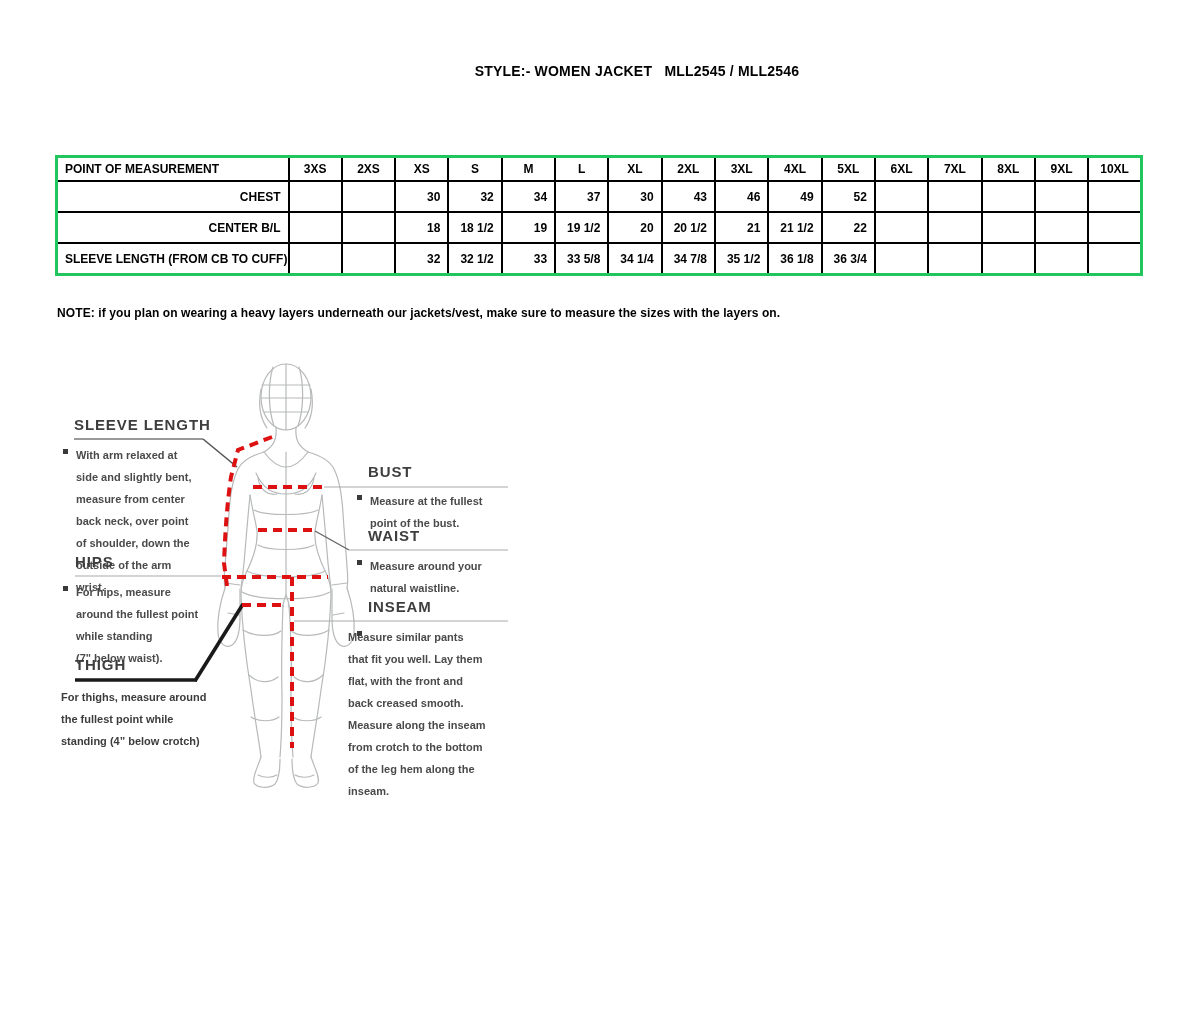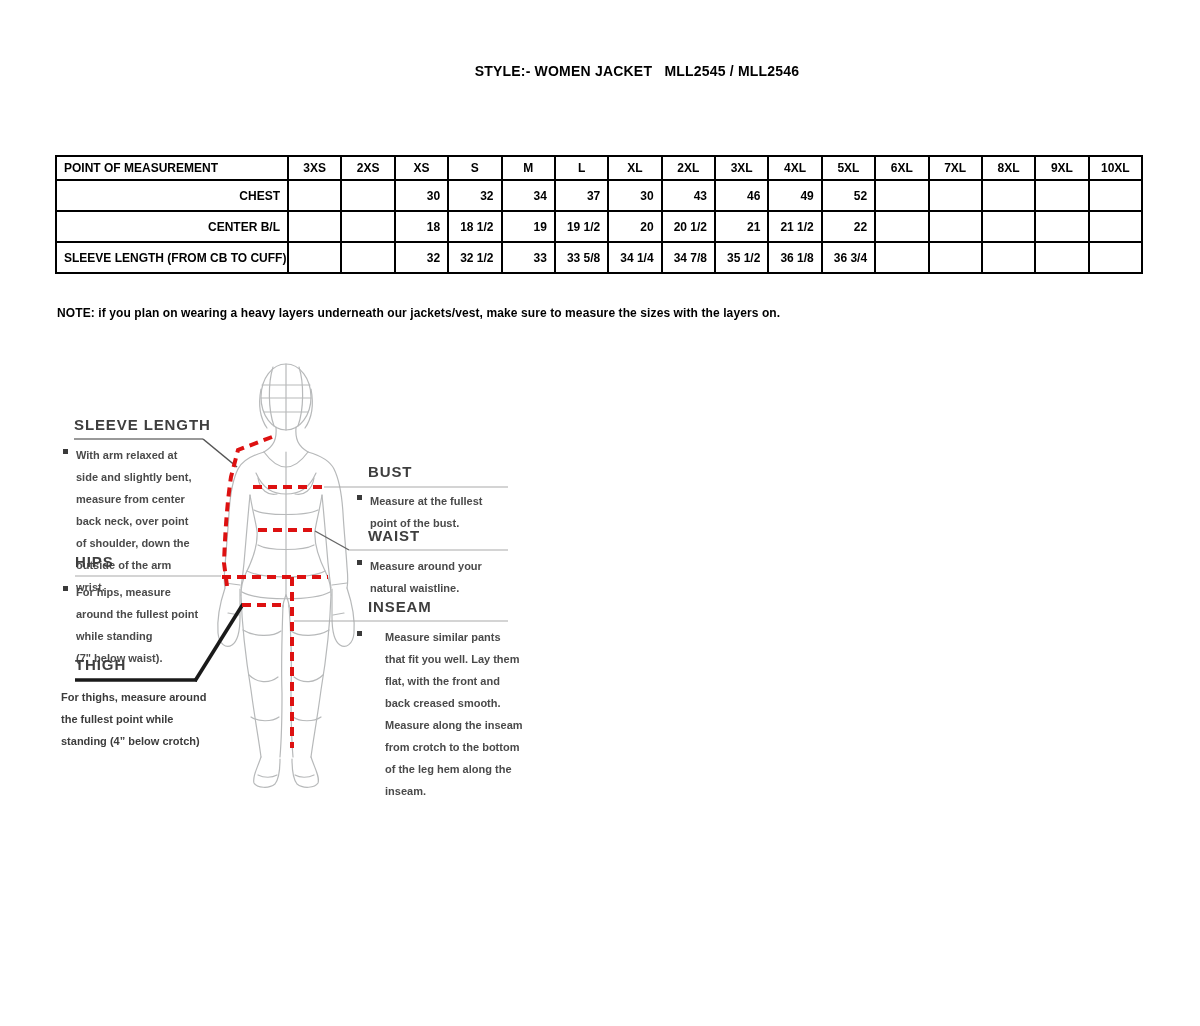--- a/index.html
+++ b/index.html
@@ -13,21 +13,21 @@
   .doc-title{
     position:absolute;top:63px;left:0;width:1200px;text-align:center;
     font-size:14px;font-weight:bold;white-space:pre;letter-spacing:.2px;
     transform:translateX(37px);
   }
 
   
   table.size-table{
     position:absolute;top:155px;left:55px;width:1088px;
     border-collapse:collapse;table-layout:fixed;
-    font-size:12px;font-weight:bold;border:1px solid #22c55e;
+    font-size:12px;font-weight:bold;border:3px solid #22c55e;
   }
   .size-table th,.size-table td{
     border:2px solid #000;padding:0 7px;white-space:nowrap;overflow:hidden;
   }
   .size-table th{height:22px;text-align:center;}
   .size-table th.label-col{text-align:left;}
   .size-table td{height:29px;text-align:right;}
 
   
   .note-line{
@@ -273,21 +273,21 @@
   <div class="dg-text" style="left:370px;top:490px;width:140px">Measure at the fullest
 point of the bust.</div>
 
   <div class="dg-heading" style="left:368px;top:527px">WAIST</div>
   <div class="bullet" style="left:357px;top:560px"></div>
   <div class="dg-text" style="left:370px;top:555px;width:140px">Measure around your
 natural waistline.</div>
 
   <div class="dg-heading" style="left:368px;top:598px">INSEAM</div>
   <div class="bullet" style="left:357px;top:631px"></div>
-  <div class="dg-text" style="left:385px;top:626px;width:150px">Measure similar pants
+  <div class="dg-text" style="left:348px;top:626px;width:150px">Measure similar pants
 that fit you well. Lay them
 flat, with the front and
 back creased smooth.
 Measure along the inseam
 from crotch to the bottom
 of the leg hem along the
 inseam.</div>
 
 </div>
 

